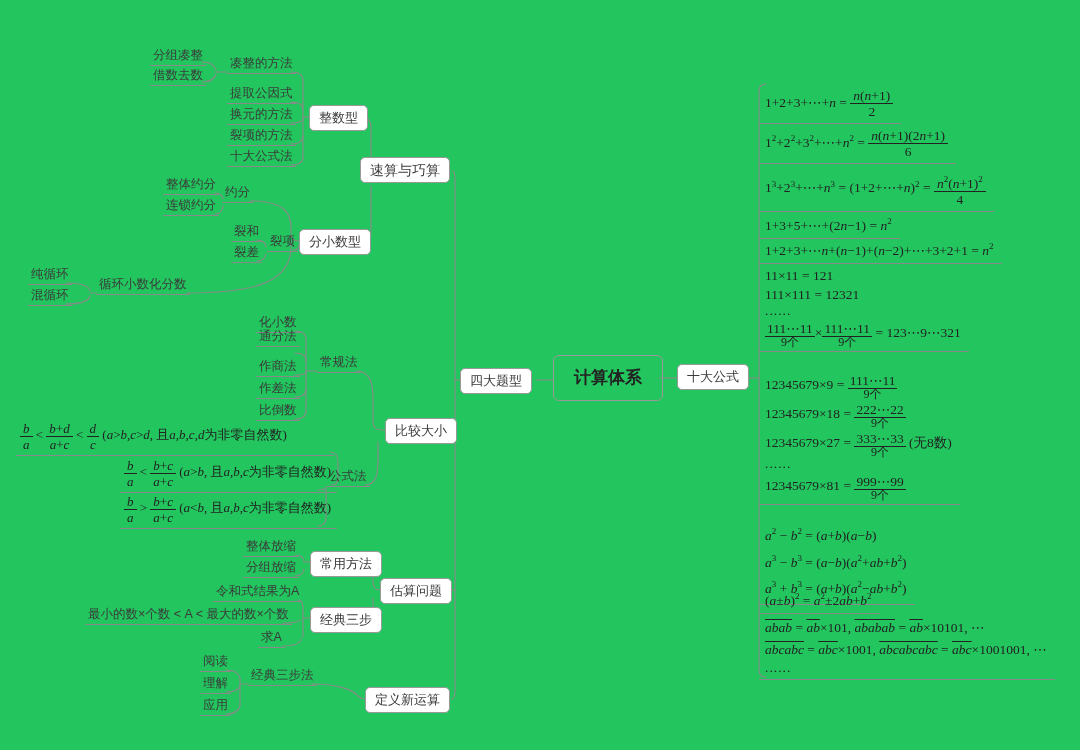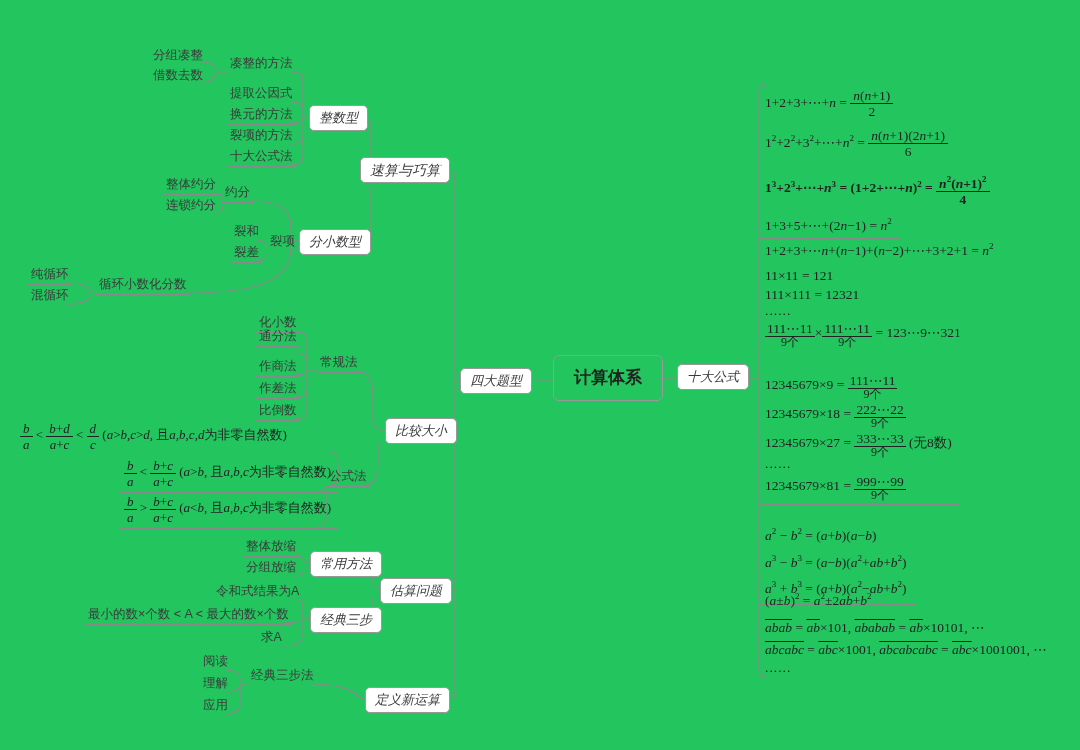--- a/index.html
+++ b/index.html
@@ -1,32 +1,32 @@
 <!DOCTYPE html>
 <html><head>
 <meta charset="utf-8">
 <style>
   html,body{margin:0;padding:0;background:#fff;}
   .stage{position:relative;width:1080px;height:750px;background:#22c55e;overflow:hidden;
          font-family:"Liberation Sans",sans-serif;color:#3a3a3a;}
   svg.wires{position:absolute;left:0;top:0;}
   .n{position:absolute;white-space:nowrap;}
   .u{font-size:12.5px;line-height:16px;border-bottom:1px solid #8a8a8a;padding:0 3px 2px 3px;}
-  .bx{font-size:13px;line-height:16px;border:1px solid #999;border-radius:5px;padding:4px 9px;background:#fff;font-style:italic;}
+  .bx{font-size:13px;line-height:16px;border:1px solid #999;border-radius:5px;padding:4px 9px;background:#fff;}
   .bx2{font-size:14px;text-align:center;}
   .root{font-size:17px;font-weight:bold;color:#222;border:1px solid #999;border-radius:6px;
         padding:12px 20px;line-height:20px;}
   .lmath{position:absolute;white-space:nowrap;font-family:"Liberation Serif",serif;font-size:13px;color:#222;
          border-bottom:1px solid #8a8a8a;padding:1px 6px 3px 4px;}
   .ritem{position:absolute;white-space:nowrap;font-family:"Liberation Serif",serif;font-size:13.5px;color:#222;
          border-bottom:1px solid #8a8a8a;padding:3px 8px 4px 6px;}
   .ritem .rl{line-height:19px;}
   .ritem .rl-tall{line-height:29px;}
   .ritem .rl-dots{line-height:14px;letter-spacing:1px;}
-  .bold{font-weight:bold;}
+  .bold{font-weight:normal;}
   .fr{display:inline-block;vertical-align:middle;text-align:center;}
   .fr .ft{display:block;border-bottom:1px solid #222;padding:0 3px;line-height:15px;}
   .fr .fb{display:block;line-height:15px;}
   .ub{display:inline-block;vertical-align:middle;text-align:center;}
   .ub .ut{display:block;border-bottom:1px solid #222;line-height:15px;padding:0 2px;}
   .ub .ul{display:block;font-size:12px;line-height:10px;color:#222;}
   .ol{font-style:italic;text-decoration:overline;}
   i{font-family:"Liberation Serif",serif;}
   sup{font-size:9px;}
 </style>

